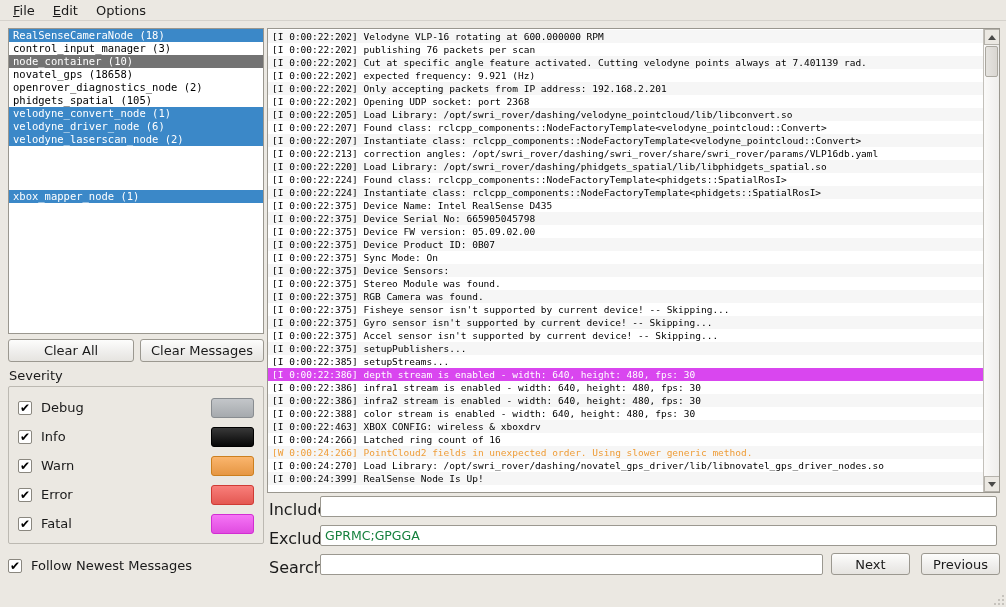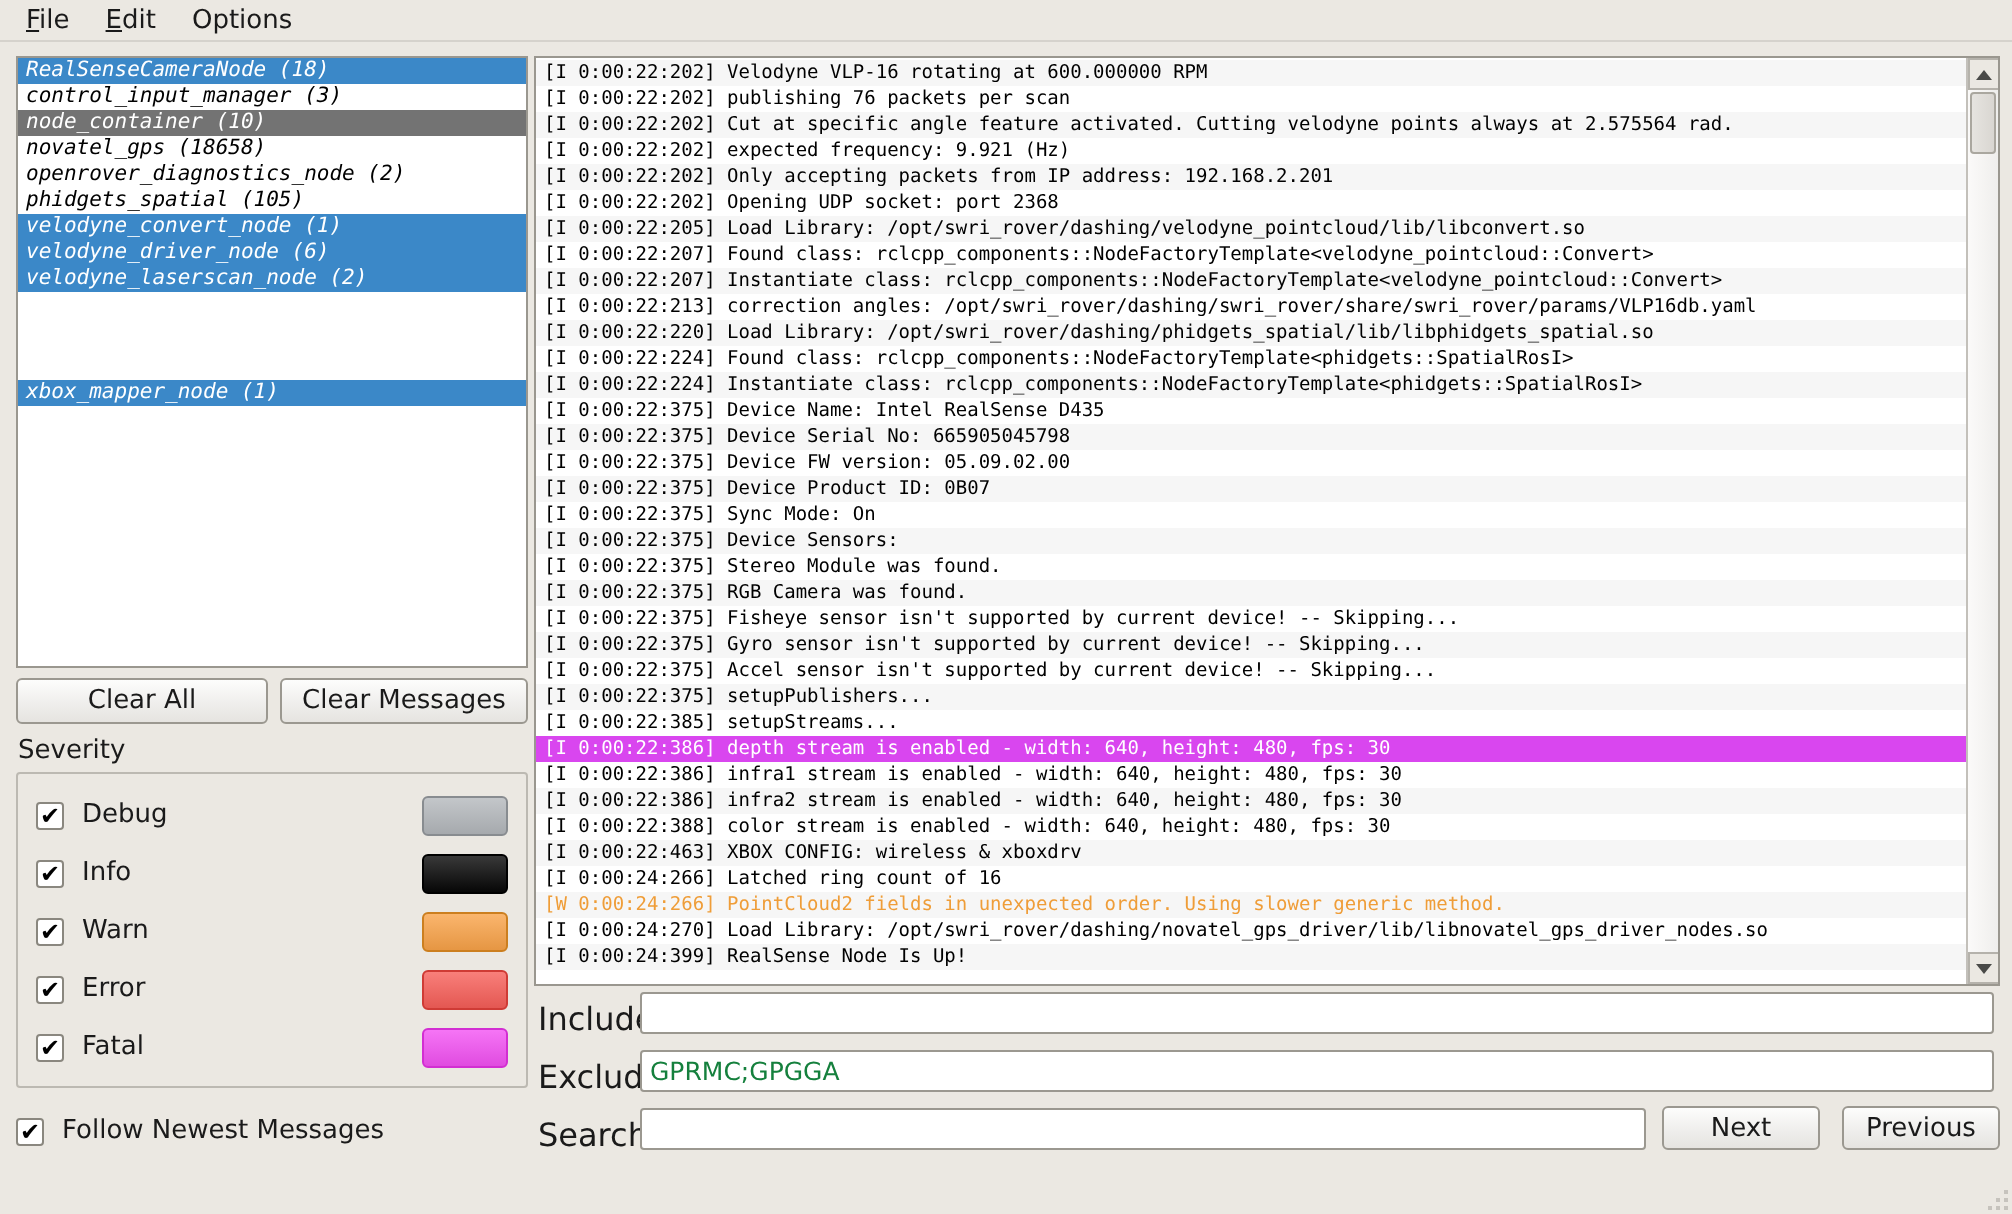--- a/index.html
+++ b/index.html
@@ -10,21 +10,21 @@
   
   .menubar { position:absolute; left:0; top:0; width:1006px; height:21px;
              border-bottom:1px solid #d5d2cc; display:flex; align-items:center; padding-left:4px; }
   .menu-item { display:inline-block; padding:0 9px; cursor:default; }
   .menu-item.accel::first-letter { text-decoration:underline; }
 
   
   .node-list { position:absolute; left:8px; top:28px; width:256px; height:306px;
                background:#ffffff; border:1px solid #9a978f; overflow:hidden;
                font-family:"DejaVu Sans Mono", monospace; font-size:10.5px; }
-  .node-row { height:13px; line-height:13px; padding-left:4px; white-space:nowrap; color:#000;font-style:italic; }
+  .node-row { height:13px; line-height:13px; padding-left:4px; white-space:nowrap; color:#000; }
   .node-row.selected { color:#fff; }
 
   
   .btn { position:absolute; height:23px; background:linear-gradient(#fdfdfc,#eeedeb 60%,#e6e4e0);
          border:1px solid #9b9890; border-radius:3px; font-family:"DejaVu Sans", sans-serif;
          font-size:13px; color:#1a1a1a; text-align:center; cursor:default; }
   .btn-clear-all { left:8px; top:339px; width:126px; }
   .btn-clear-messages { left:140px; top:339px; width:124px; }
   .btn-next { left:831px; top:553px; width:79px; height:22px; }
   .btn-previous { left:921px; top:553px; width:79px; height:22px; }
@@ -135,21 +135,21 @@
 
   <div class="follow-row">
     <span class="checkbox" id="followCheck">✔</span>
     <span class="follow-label">Follow Newest Messages</span>
   </div>
 
   <div class="log-panel">
     <div class="log-rows" id="logRows">
         <div class="log-row info">[I 0:00:22:202] Velodyne VLP-16 rotating at 600.000000 RPM</div>
         <div class="log-row info">[I 0:00:22:202] publishing 76 packets per scan</div>
-        <div class="log-row info">[I 0:00:22:202] Cut at specific angle feature activated. Cutting velodyne points always at 2.575564 rad.</div>
+        <div class="log-row info">[I 0:00:22:202] Cut at specific angle feature activated. Cutting velodyne points always at 7.401139 rad.</div>
         <div class="log-row info">[I 0:00:22:202] expected frequency: 9.921 (Hz)</div>
         <div class="log-row info">[I 0:00:22:202] Only accepting packets from IP address: 192.168.2.201</div>
         <div class="log-row info">[I 0:00:22:202] Opening UDP socket: port 2368</div>
         <div class="log-row info">[I 0:00:22:205] Load Library: /opt/swri_rover/dashing/velodyne_pointcloud/lib/libconvert.so</div>
         <div class="log-row info">[I 0:00:22:207] Found class: rclcpp_components::NodeFactoryTemplate&lt;velodyne_pointcloud::Convert&gt;</div>
         <div class="log-row info">[I 0:00:22:207] Instantiate class: rclcpp_components::NodeFactoryTemplate&lt;velodyne_pointcloud::Convert&gt;</div>
         <div class="log-row info">[I 0:00:22:213] correction angles: /opt/swri_rover/dashing/swri_rover/share/swri_rover/params/VLP16db.yaml</div>
         <div class="log-row info">[I 0:00:22:220] Load Library: /opt/swri_rover/dashing/phidgets_spatial/lib/libphidgets_spatial.so</div>
         <div class="log-row info">[I 0:00:22:224] Found class: rclcpp_components::NodeFactoryTemplate&lt;phidgets::SpatialRosI&gt;</div>
         <div class="log-row info">[I 0:00:22:224] Instantiate class: rclcpp_components::NodeFactoryTemplate&lt;phidgets::SpatialRosI&gt;</div>

